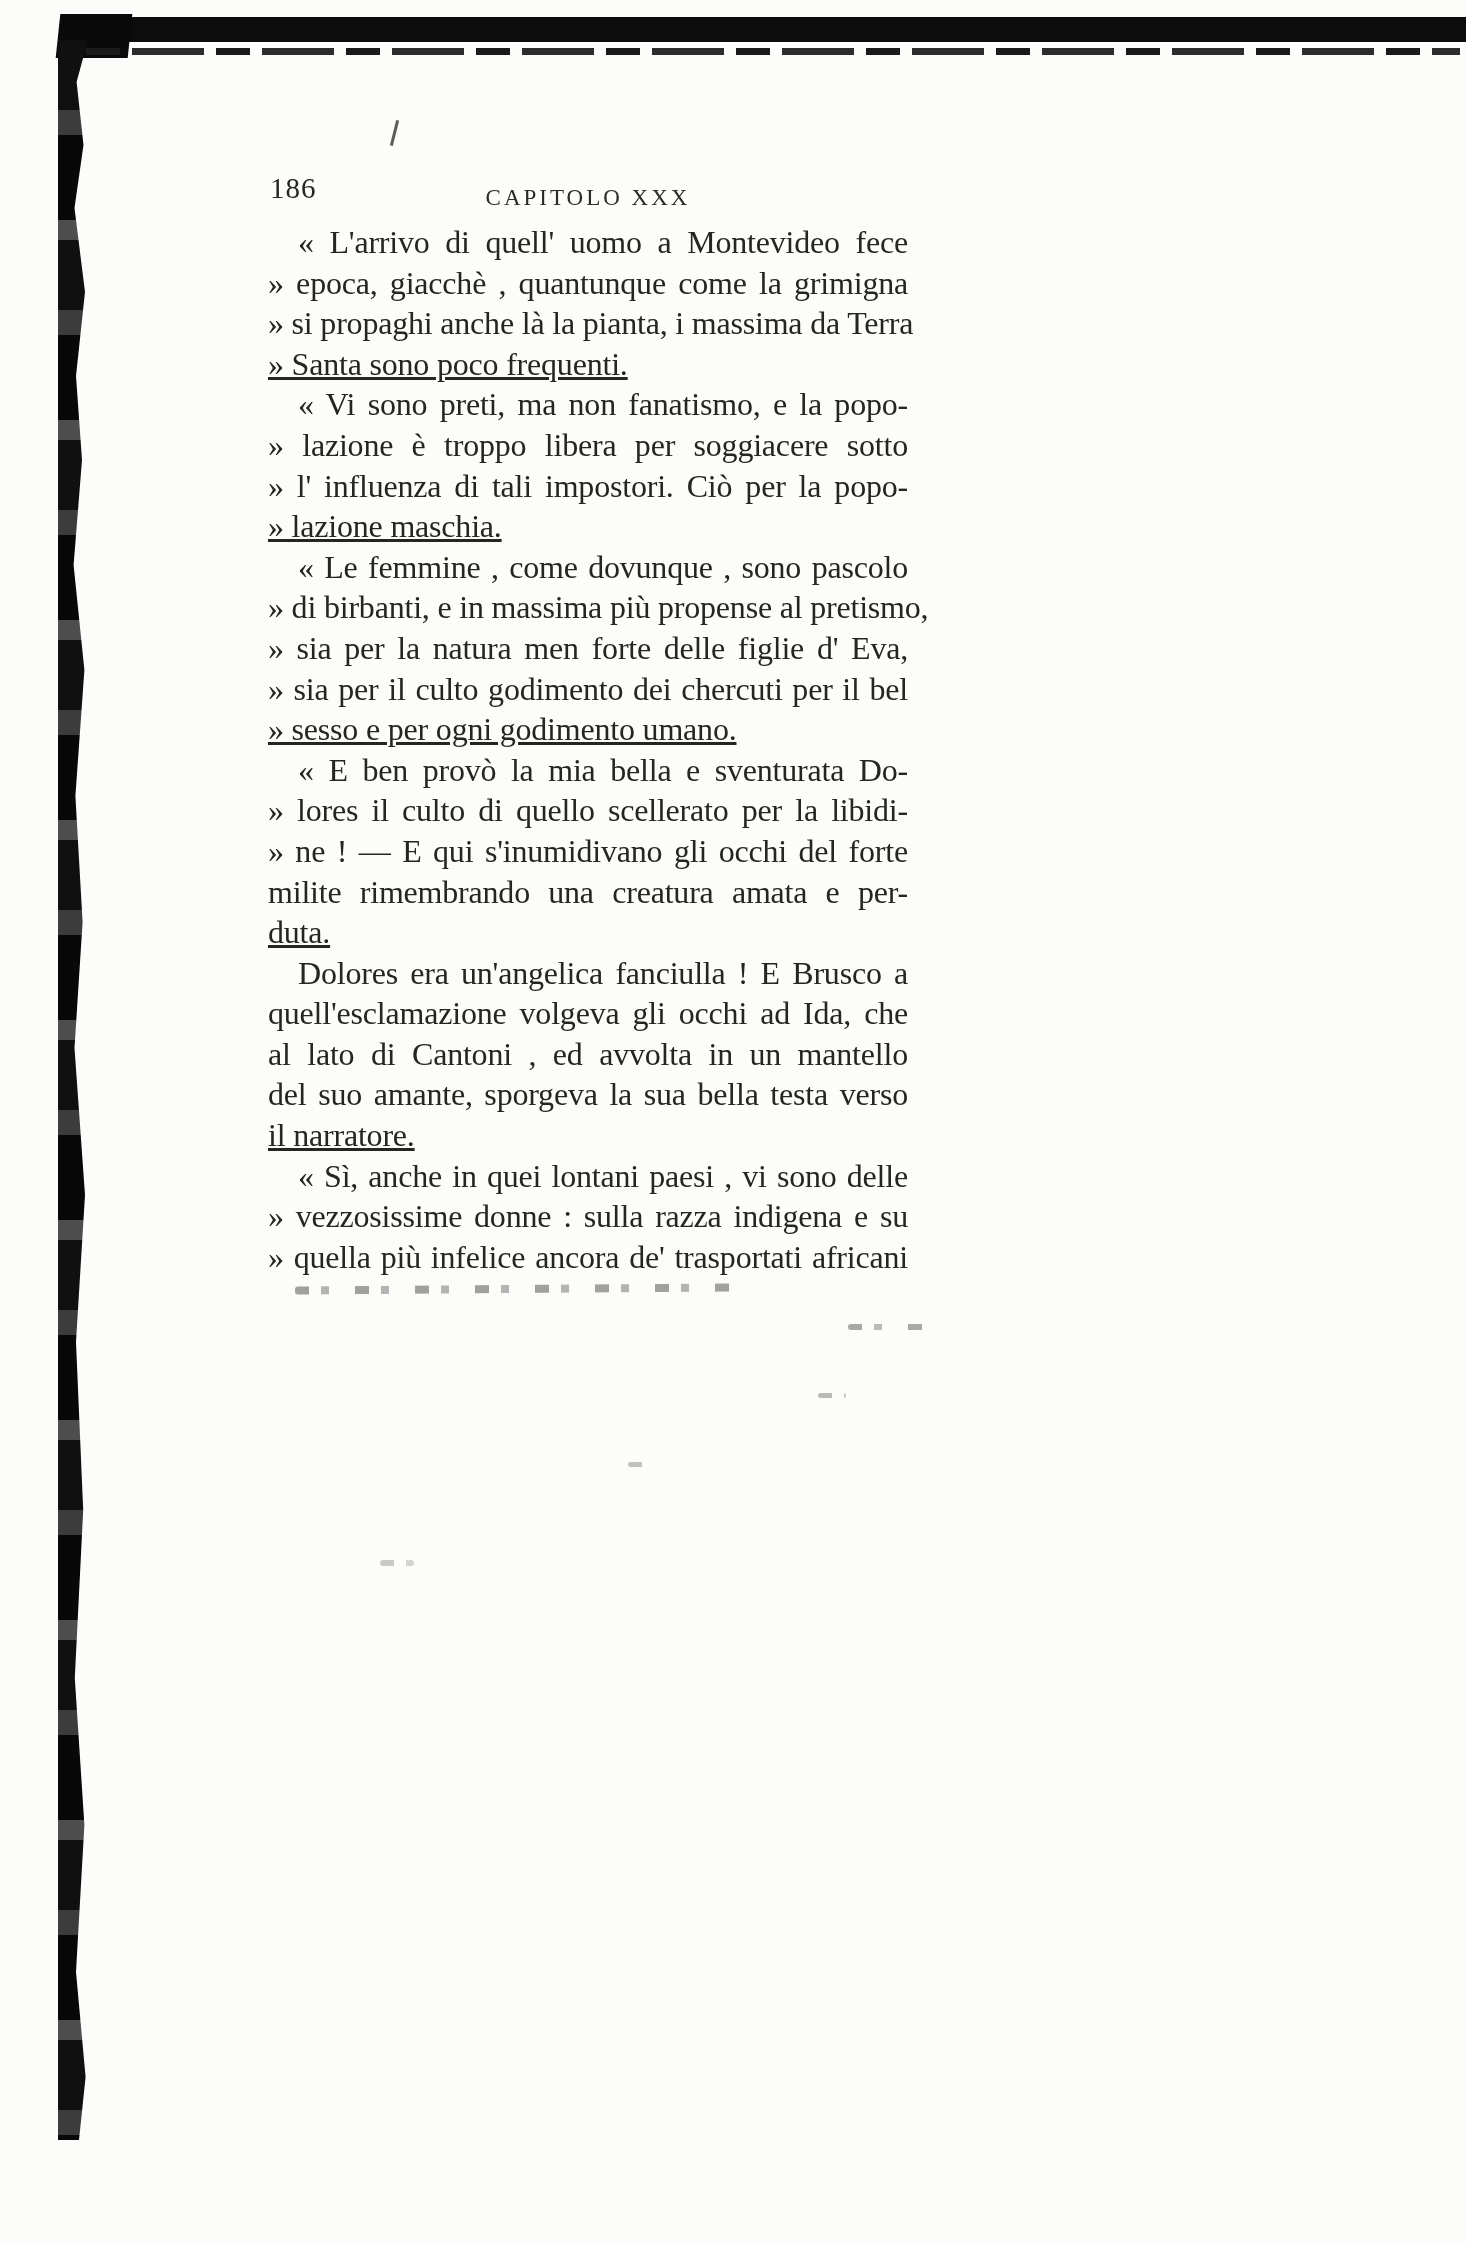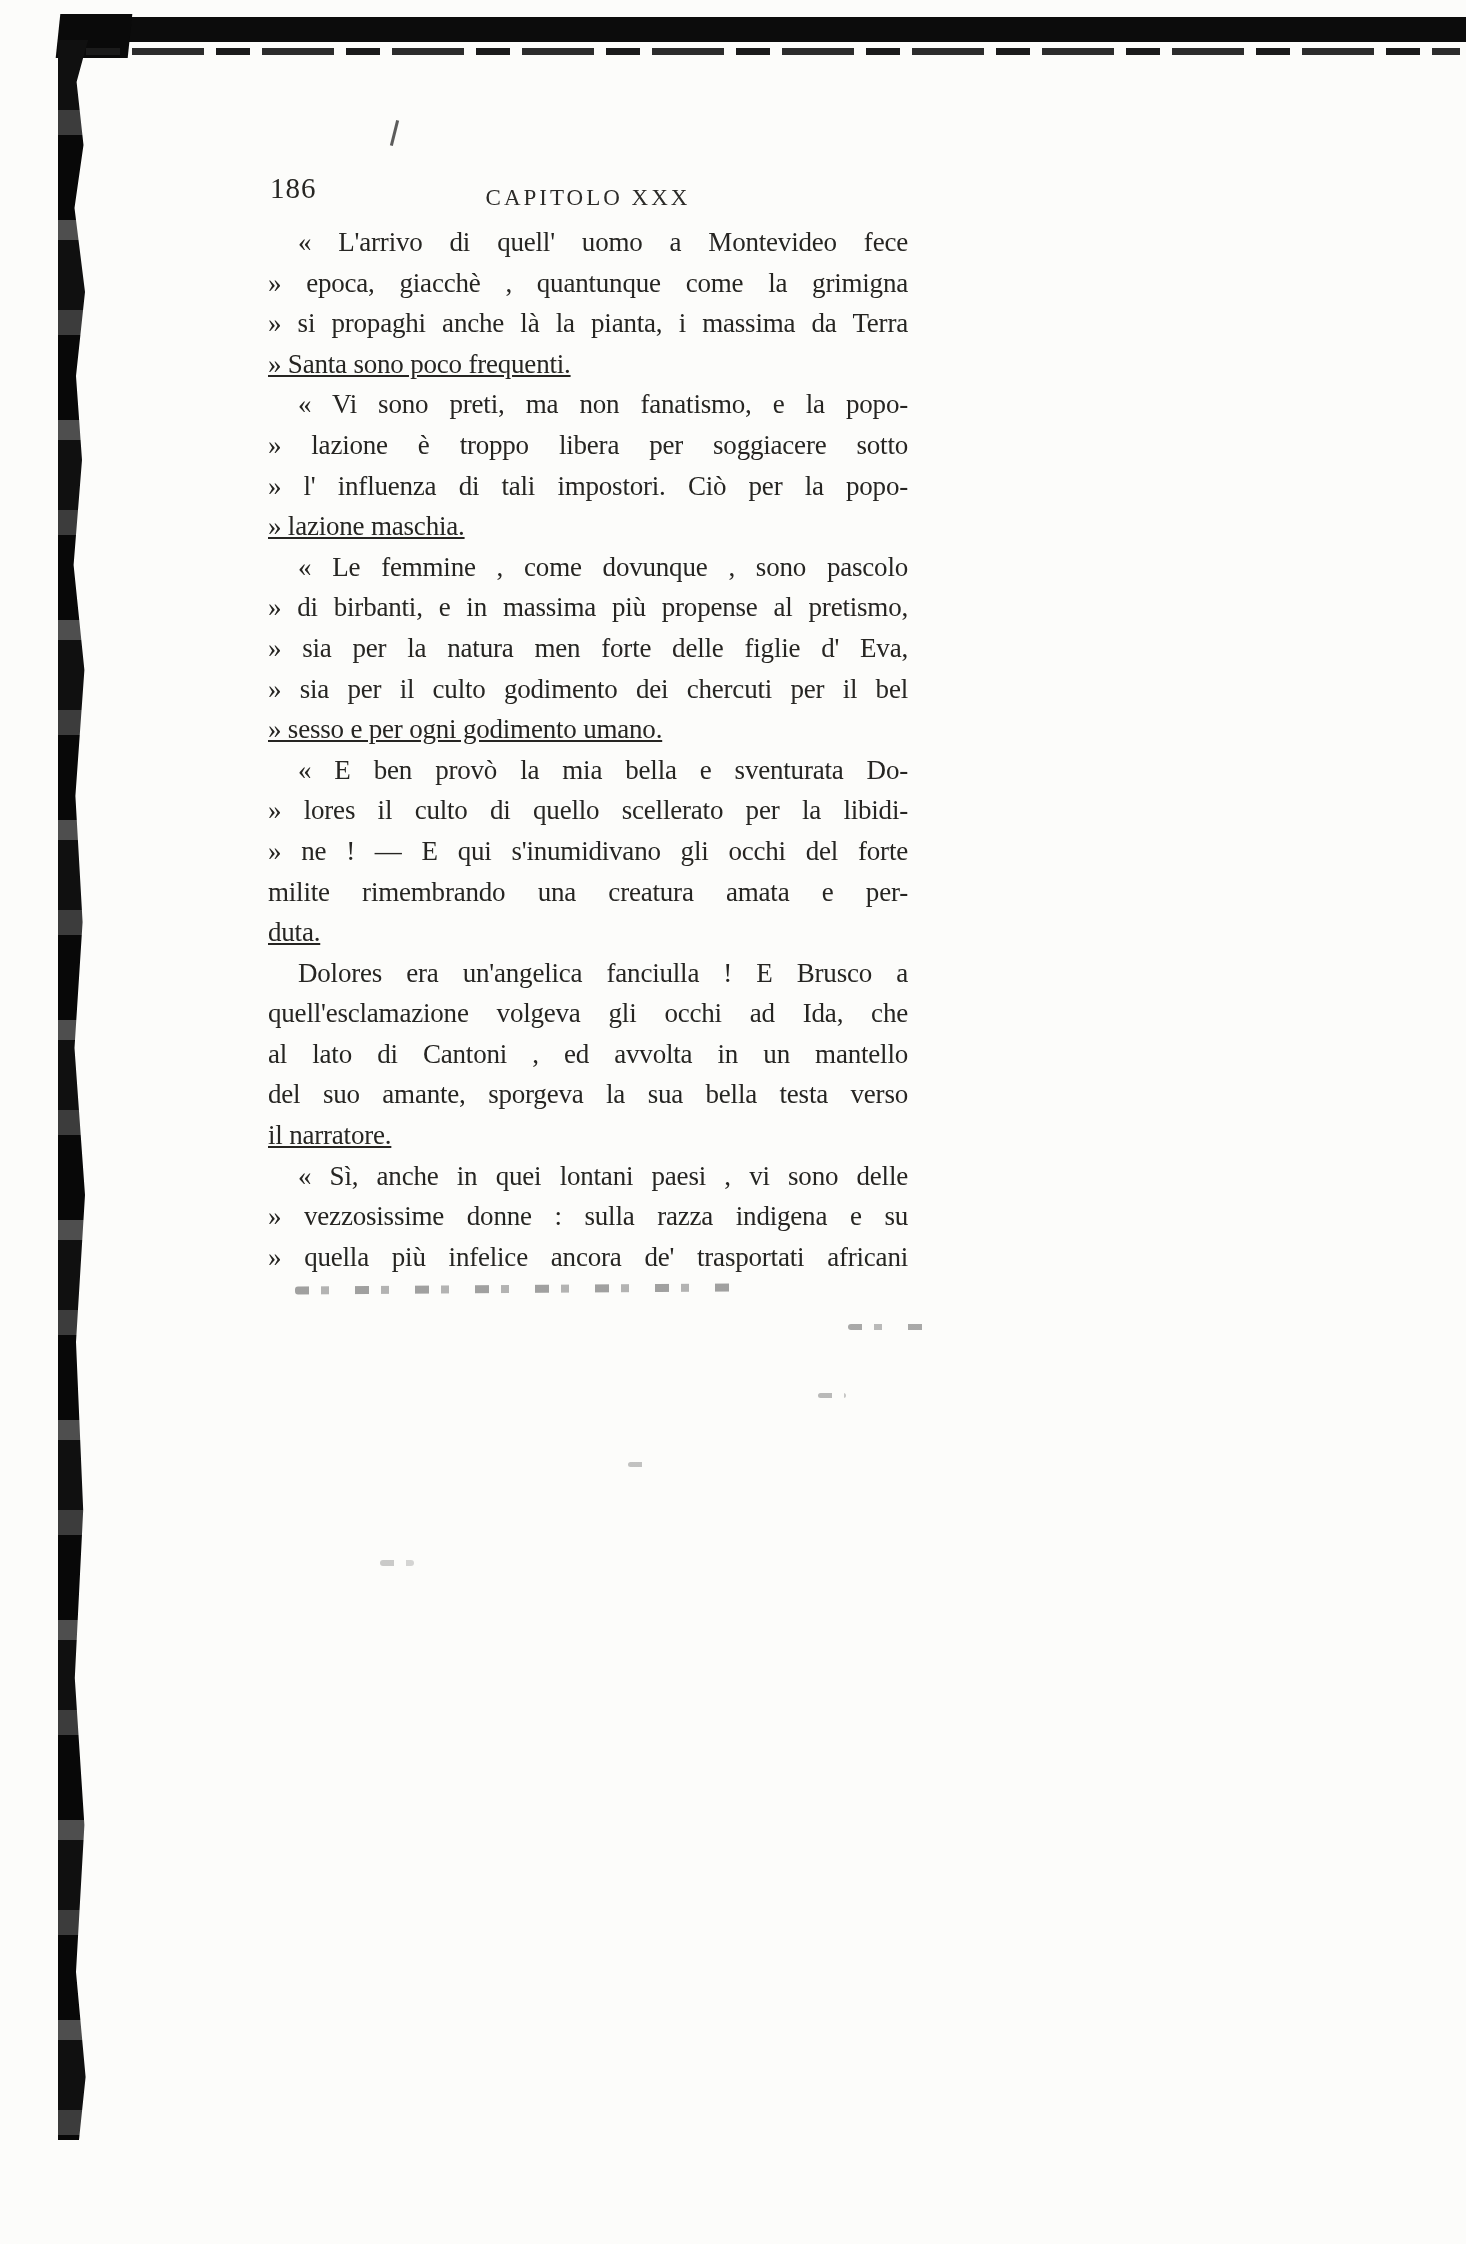--- a/index.html
+++ b/index.html
@@ -126,21 +126,21 @@
     letter-spacing: 3px;
     color: #2c2b28;
     white-space: nowrap;
     margin-top: 8px;
   }
   .body-text {
     margin-top: 4px;
   }
   .para { margin: 0; }
   .line {
-    font-size: 27px;
+    font-size: 32px;
     line-height: 40.6px;
     letter-spacing: -0.2px;
     white-space: nowrap;
     text-align: justify;
     text-align-last: justify;
   }
   .line.last { text-align-last: left; text-decoration: underline; }
   .line.indent { text-indent: 30px; }
 </style>
 </head>

